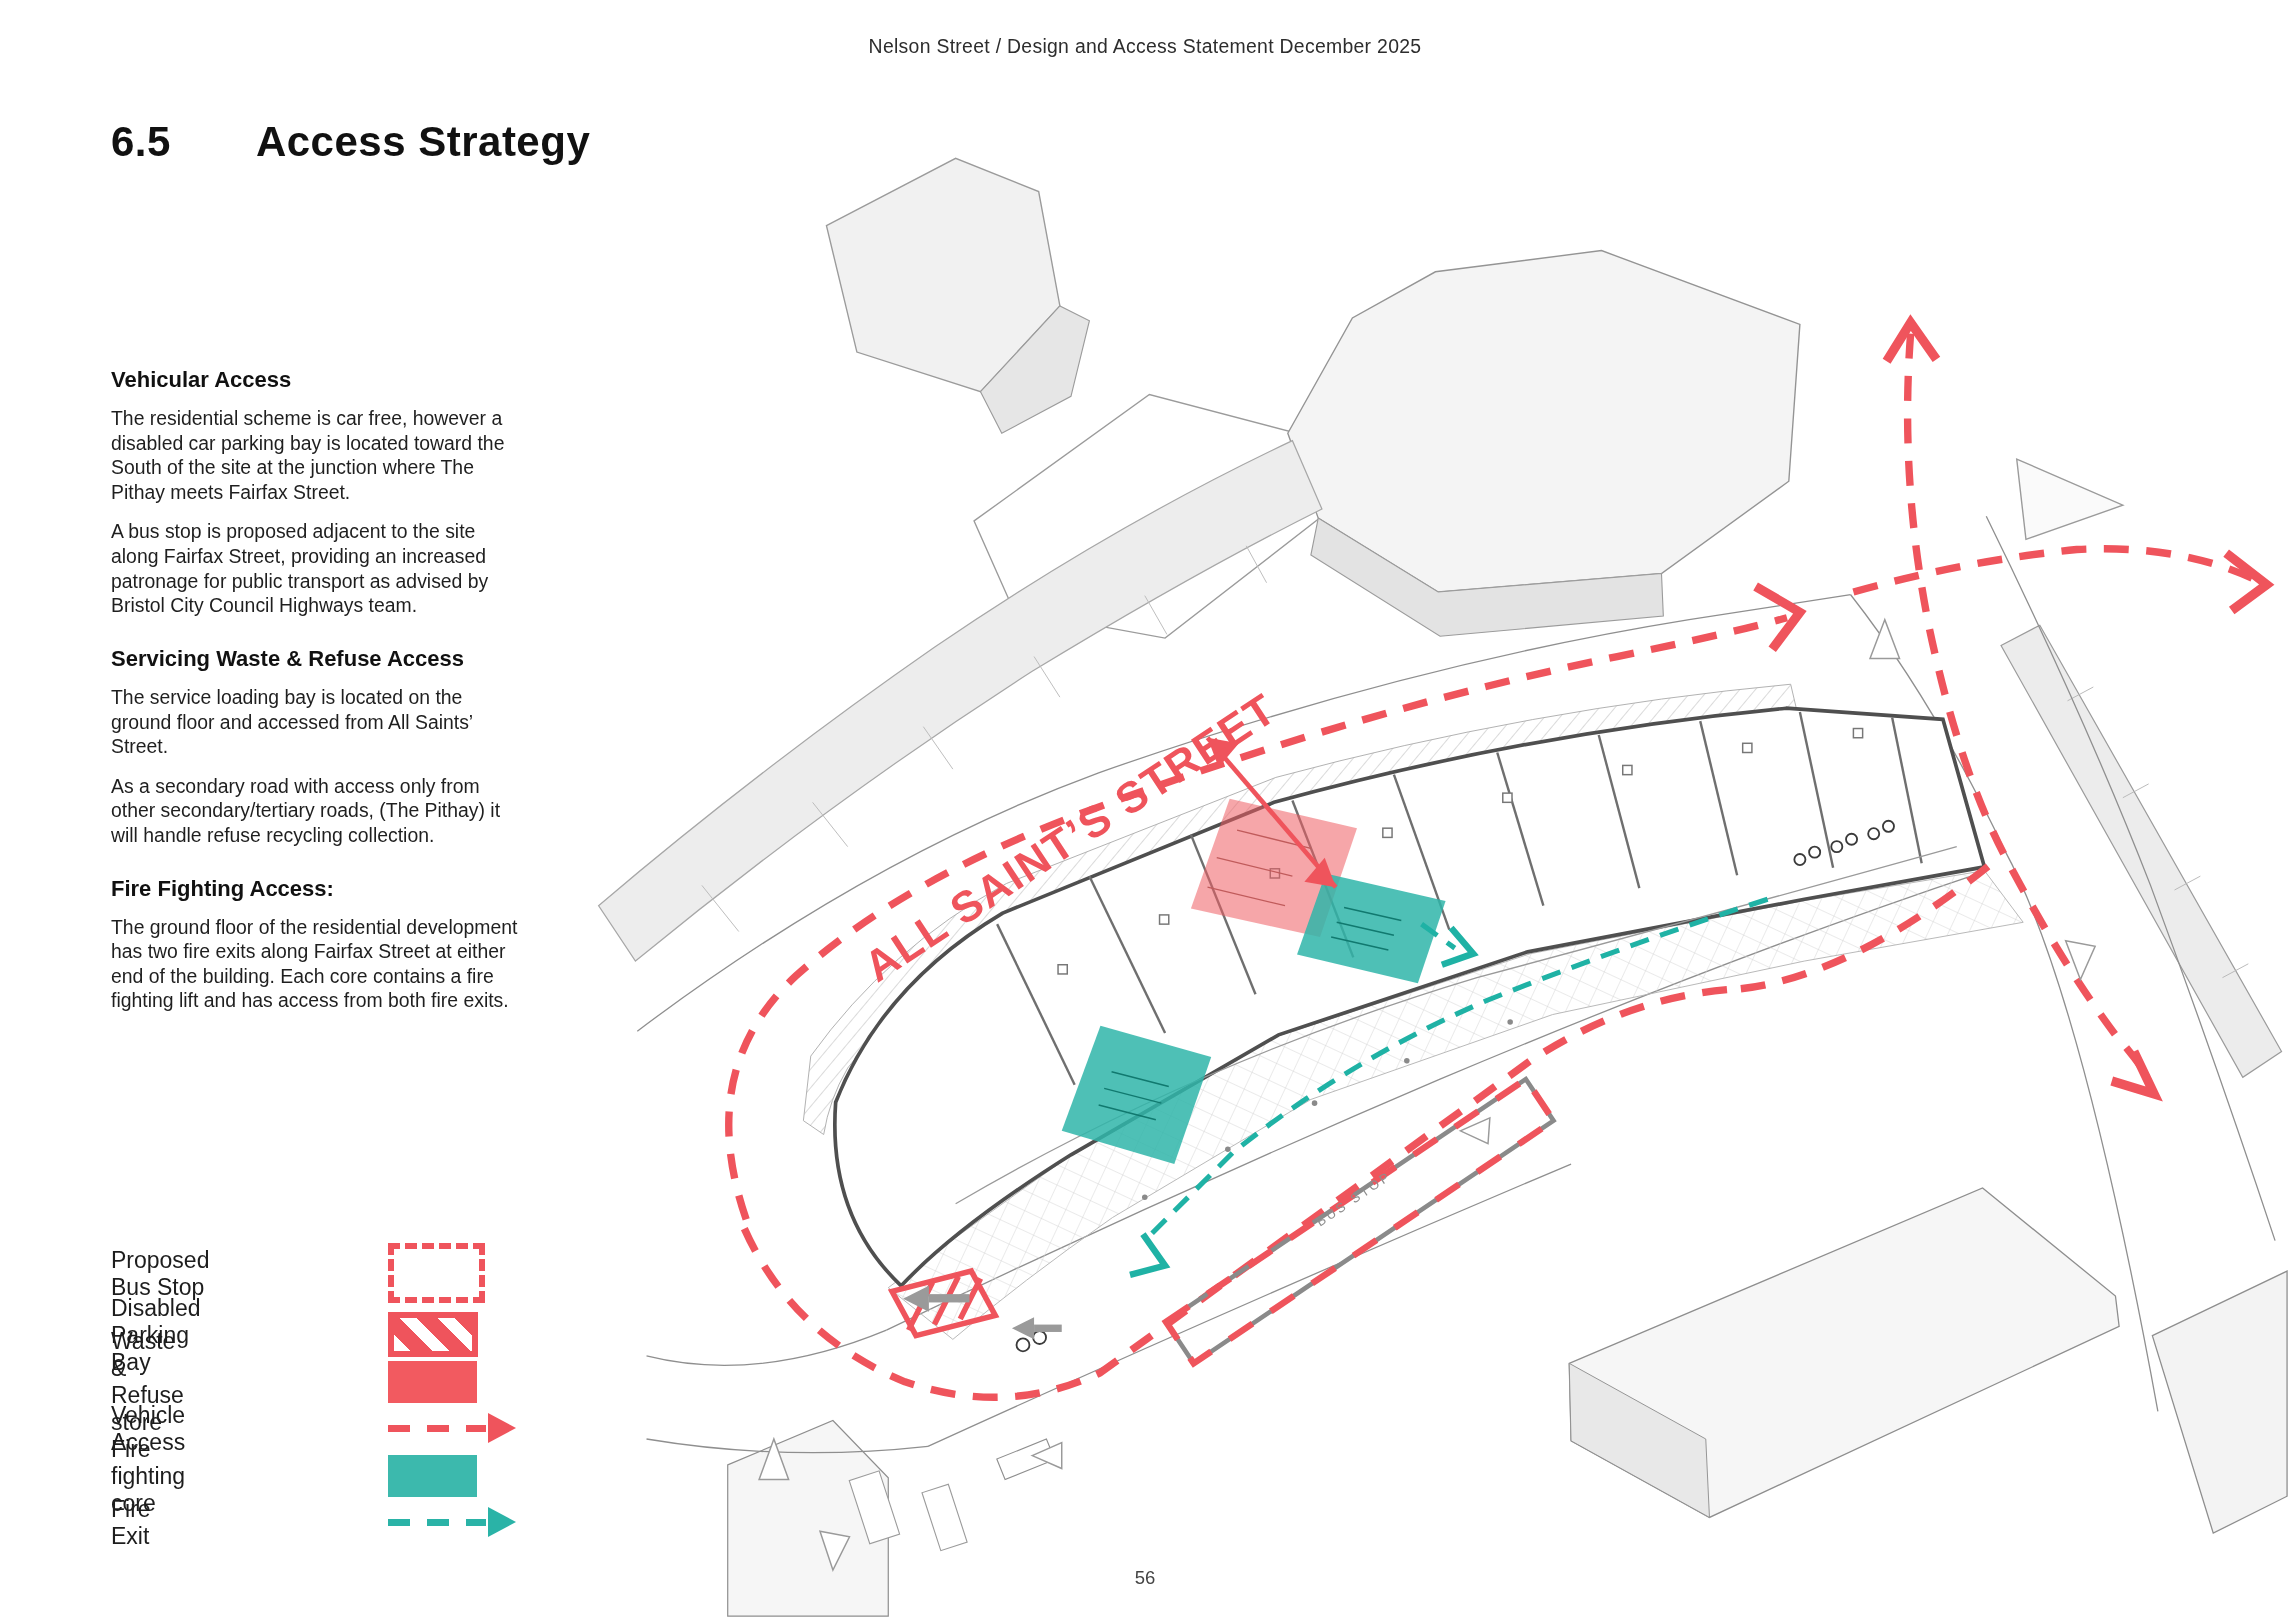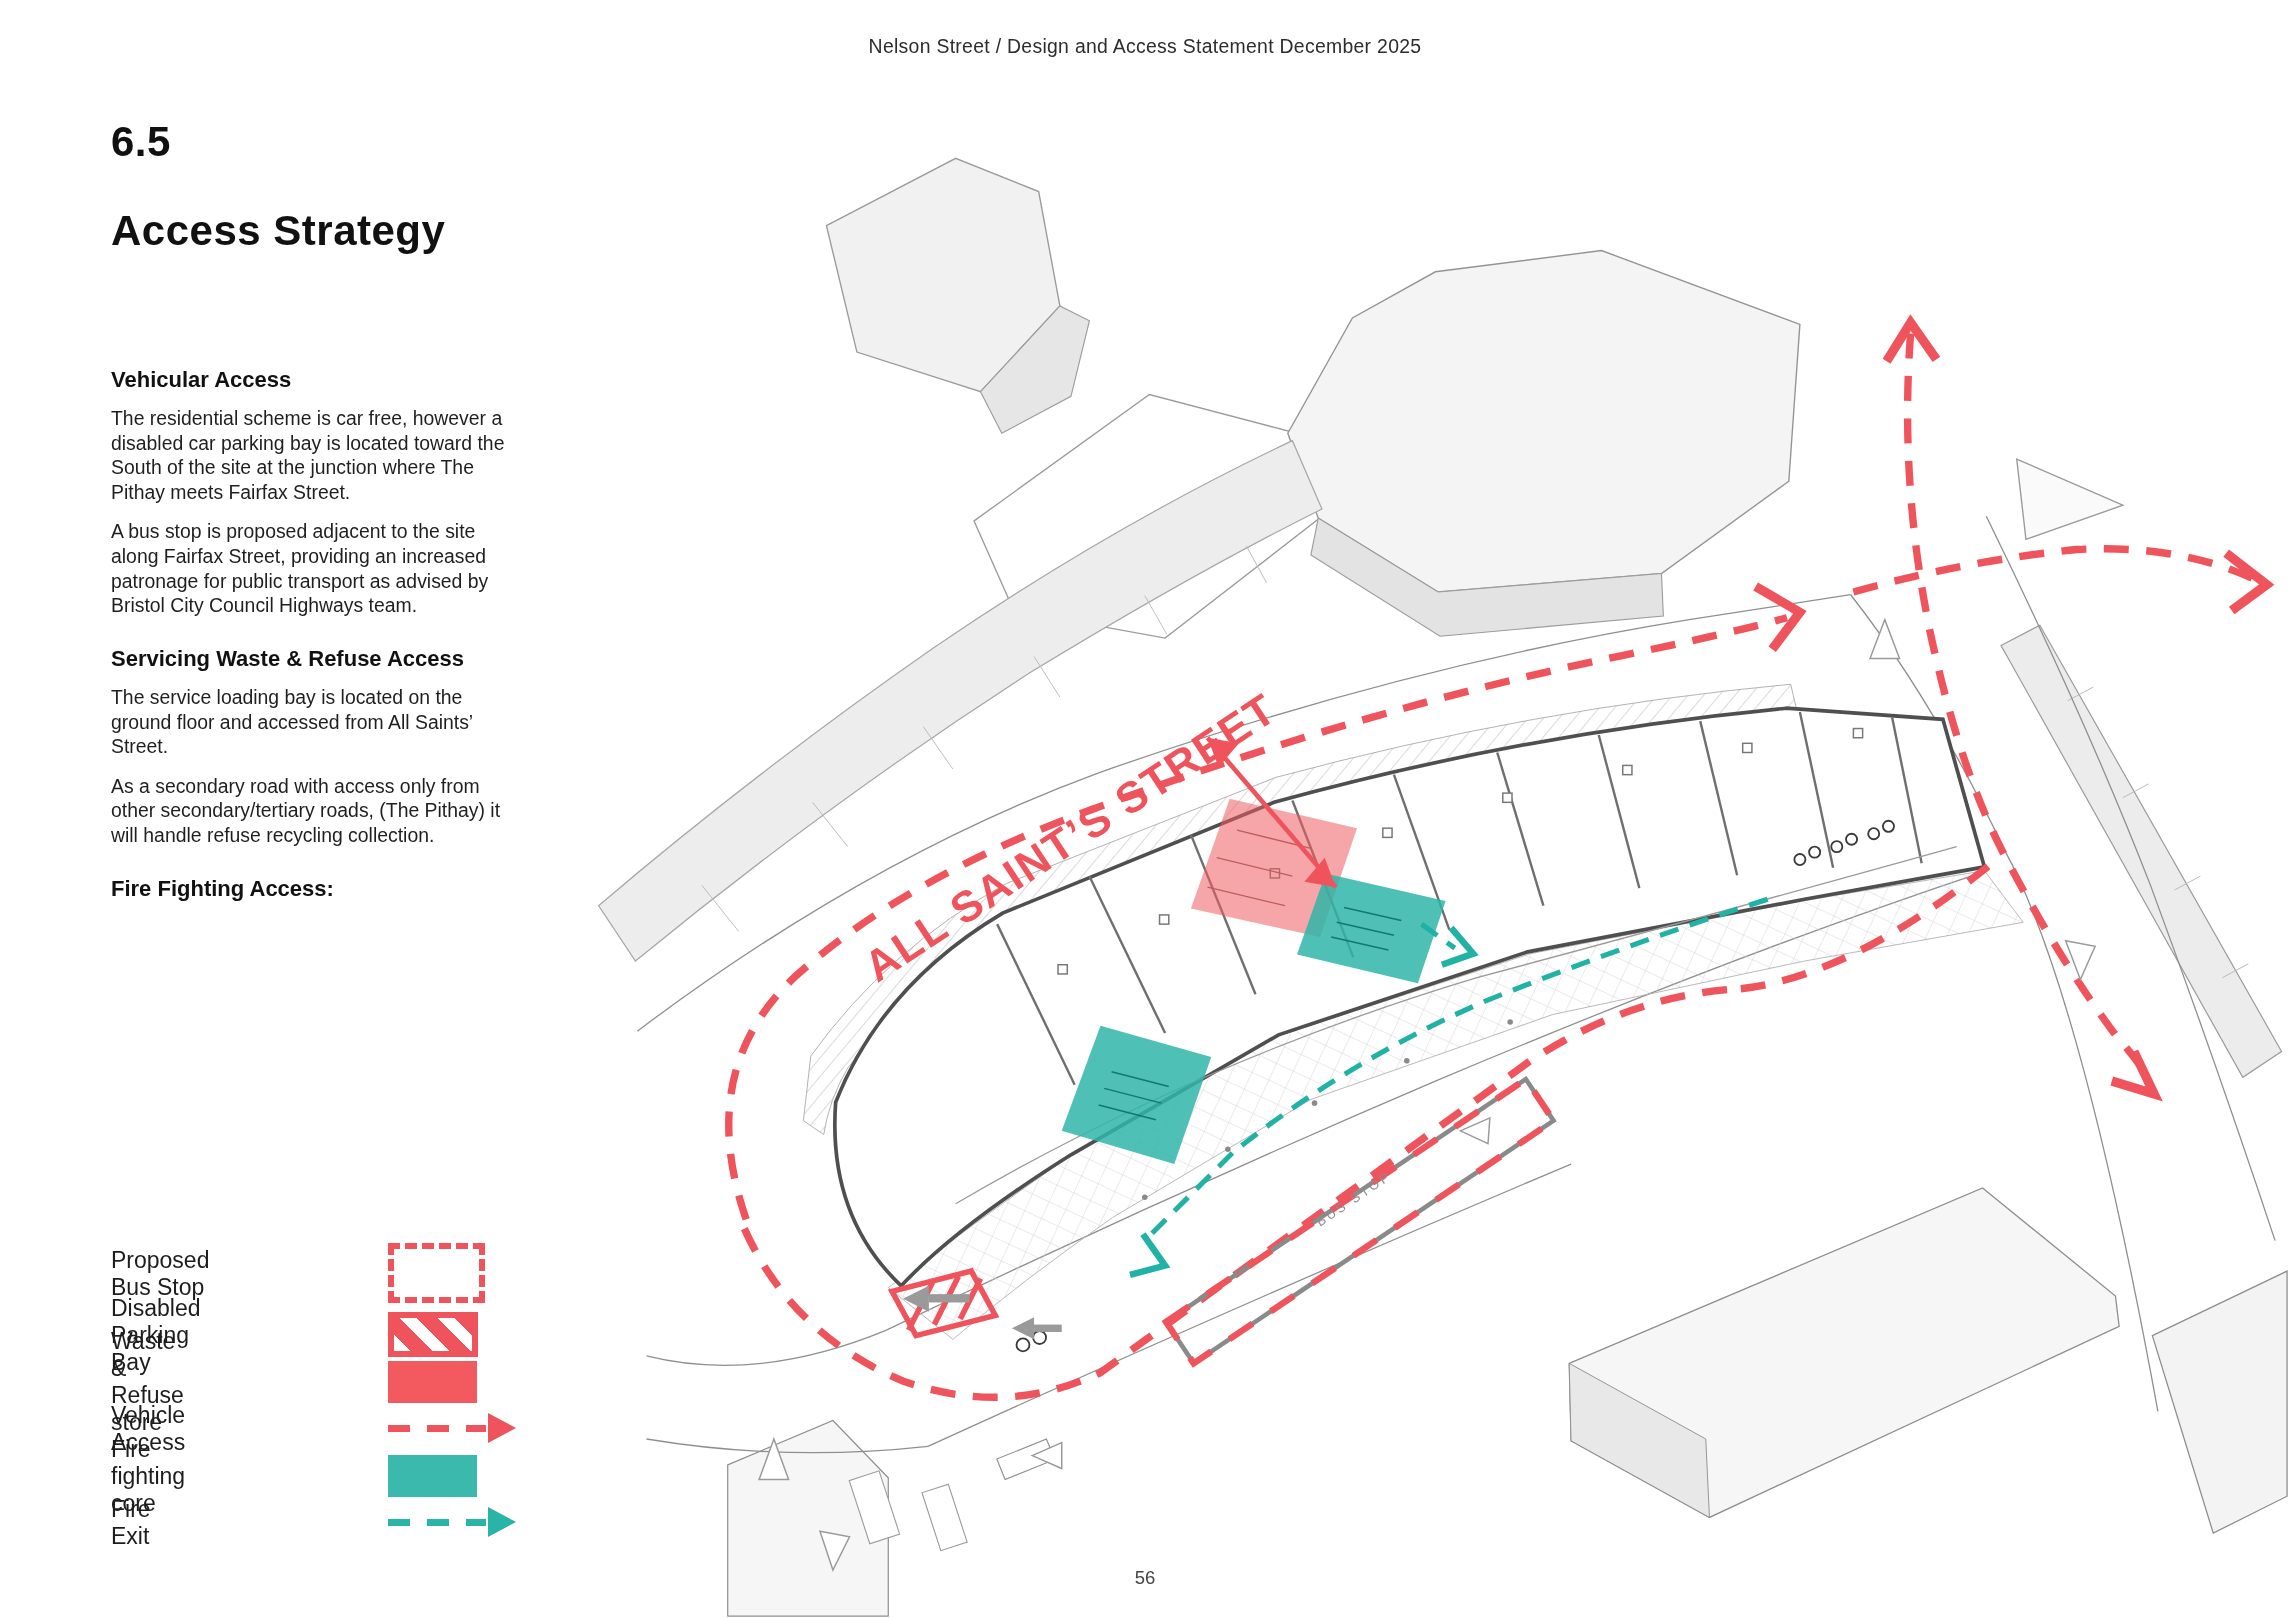--- a/index.html
+++ b/index.html
@@ -2,22 +2,22 @@
 <html style="font-size:14.8px"><head>
 <meta charset="utf-8">
 <style>
   html,body{margin:0;padding:0;background:#ffffff;}
   body{width:2290px;height:1619px;position:relative;overflow:hidden;
        font-family:"Liberation Sans",sans-serif;color:#1e1e1e;}
 
   .header{position:absolute;top:35px;left:0;width:100%;text-align:center;
           font-size:19.4px;color:#2d2d2d;letter-spacing:0.3px;}
 
-  .title-row{position:absolute;top:118px;left:111px;display:flex;gap:41px;
-             font-weight:bold;font-size:42px;letter-spacing:0.5px;color:#111;flex-direction:column;}
+  .title-row{position:absolute;top:118px;left:111px;display:flex;gap:85px;
+             font-weight:bold;font-size:42px;letter-spacing:0.5px;color:#111;}
 
   .copy{position:absolute;top:367px;left:111px;width:413px;}
   .copy h3{font-size:22px;margin:28px 0 13px 0;color:#111;}
   .copy h3:first-child{margin-top:0;}
   .copy p{font-size:19.4px;line-height:1.27;margin:0 0 14.8px 0;color:#1f1f1f;}
 
   
   .legend{position:absolute;left:0;top:0;}
   .lg-row{position:absolute;left:111px;height:46px;display:flex;align-items:center;}
   .lg-label{font-size:23px;color:#1d1d1d;}
@@ -58,20 +58,21 @@
 <div class="copy">
   <h3>Vehicular  Access</h3>
   <p>The residential scheme is car free, however a disabled car parking bay is located toward the South of the site at the junction where The Pithay meets Fairfax Street.</p>
   <p>A bus stop is proposed adjacent to the site along Fairfax Street, providing an increased patronage for public transport as advised by Bristol City Council Highways team.</p>
 
   <h3>Servicing Waste &amp; Refuse Access</h3>
   <p>The service loading bay is located on the ground floor and accessed from All Saints’ Street.</p>
   <p>As a secondary road with access only from other secondary/tertiary roads, (The Pithay) it will handle refuse recycling collection.</p>
 
   <h3>Fire Fighting Access:</h3>
+  <p>The ground floor of the residential development has two fire exits along Fairfax Street at either end of the building. Each core contains a fire fighting lift and has access from both fire exits.</p>
 </div>
 
 <div class="legend">
 
   <div class="lg-row" style="top:1251px;">
     <span class="lg-label">Proposed Bus Stop</span>
     <span class="lg-swatch sw-busstop" style="top:-8.3px;"></span>
   </div>
 
   <div class="lg-row" style="top:1312px;">

